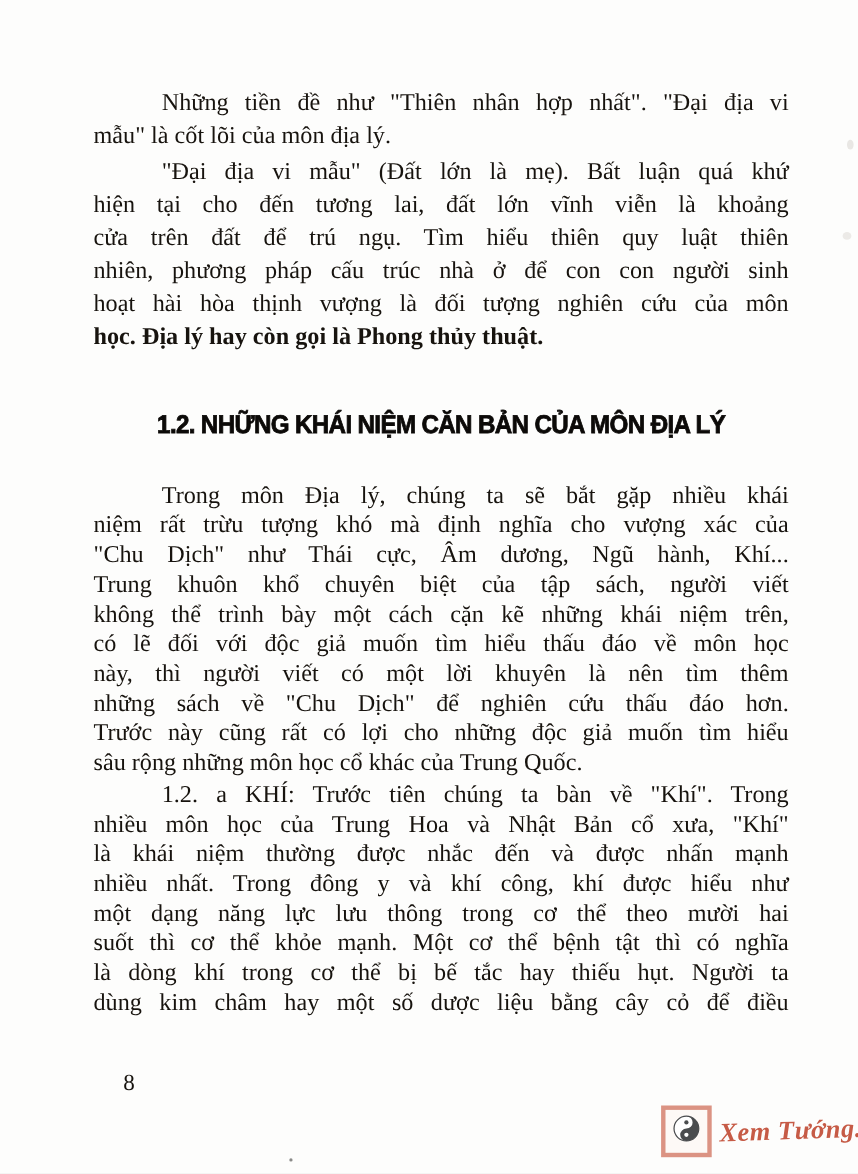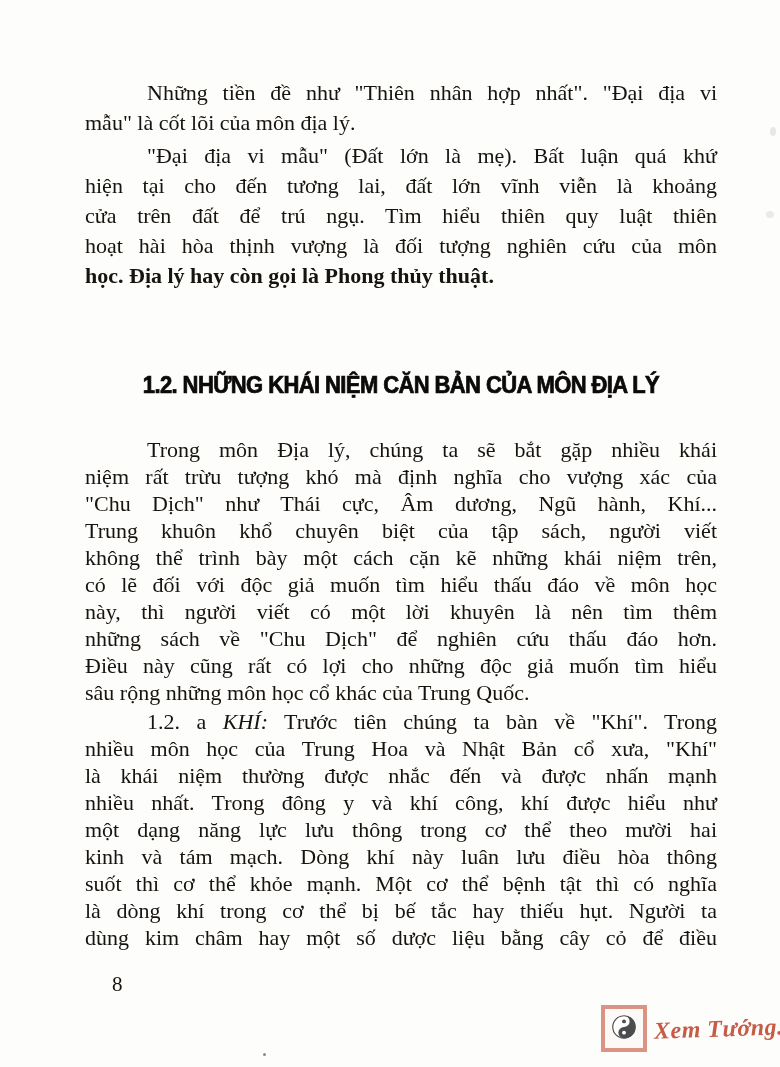--- a/index.html
+++ b/index.html
@@ -18,21 +18,21 @@
     left: 85px;
     width: 632px;
     font-size: 22px;
   }
   .lh30 { line-height: 30px; }
   .lh27 { line-height: 27px; }
   .ln { text-align: justify; text-justify: inter-word; }
   .ln.j { text-align-last: justify; }
   .ln.ind { text-indent: 62px; }
   .ln.b { font-weight: bold; }
-  .term-italic { font-style: italic; }
+  .term-italic { }
   .heading {
     position: absolute;
     left: 85px;
     width: 632px;
     top: 372px;
     margin: 0;
     text-align: center;
     font-family: "Liberation Sans", "DejaVu Sans", sans-serif;
     font-weight: 700;
     font-size: 22px;
@@ -87,46 +87,46 @@
 
   <div class="tb lh30" style="top:78px">
     <div class="ln j ind">Những tiền đề như "Thiên nhân hợp nhất". "Đại địa vi</div>
     <div class="ln">mẫu" là cốt lõi của môn địa lý.</div>
   </div>
 
   <div class="tb lh30" style="top:141px">
     <div class="ln j ind">"Đại địa vi mẫu" (Đất lớn là mẹ). Bất luận quá khứ</div>
     <div class="ln j">hiện tại cho đến tương lai, đất lớn vĩnh viễn là khoảng</div>
     <div class="ln j">cửa trên đất để trú ngụ. Tìm hiểu thiên quy luật thiên</div>
+    <div class="ln j">nhiên, phương pháp cấu trúc nhà ở để con con người sinh</div>
     <div class="ln j">hoạt hài hòa thịnh vượng là đối tượng nghiên cứu của môn</div>
     <div class="ln b">học. Địa lý hay còn gọi là Phong thủy thuật.</div>
   </div>
 
   <h2 class="heading">1.2. NHỮNG KHÁI NIỆM CĂN BẢN CỦA MÔN ĐỊA LÝ</h2>
 
   <div class="tb lh27" style="top:436px">
     <div class="ln j ind">Trong môn Địa lý, chúng ta sẽ bắt gặp nhiều khái</div>
     <div class="ln j">niệm rất trừu tượng khó mà định nghĩa cho vượng xác của</div>
     <div class="ln j">"Chu Dịch" như Thái cực, Âm dương, Ngũ hành, Khí...</div>
     <div class="ln j">Trung khuôn khổ chuyên biệt của tập sách, người viết</div>
     <div class="ln j">không thể trình bày một cách cặn kẽ những khái niệm trên,</div>
     <div class="ln j">có lẽ đối với độc giả muốn tìm hiểu thấu đáo về môn học</div>
     <div class="ln j">này, thì người viết có một lời khuyên là nên tìm thêm</div>
     <div class="ln j">những sách về "Chu Dịch" để nghiên cứu thấu đáo hơn.</div>
-    <div class="ln j">Điều này cũng rất có lợi cho những độc giả muốn tìm hiểu</div>
+    <div class="ln j">Trước này cũng rất có lợi cho những độc giả muốn tìm hiểu</div>
     <div class="ln">sâu rộng những môn học cổ khác của Trung Quốc.</div>
   </div>
 
   <div class="tb lh27" style="top:708px">
     <div class="ln j ind"><span>1.2. a </span><span class="term-italic">KHÍ:</span><span> Trước tiên chúng ta bàn về "Khí". Trong</span></div>
     <div class="ln j">nhiều môn học của Trung Hoa và Nhật Bản cổ xưa, "Khí"</div>
     <div class="ln j">là khái niệm thường được nhắc đến và được nhấn mạnh</div>
     <div class="ln j">nhiều nhất. Trong đông y và khí công, khí được hiểu như</div>
     <div class="ln j">một dạng năng lực lưu thông trong cơ thể theo mười hai</div>
-    <div class="ln j">kinh và tám mạch. Dòng khí này luân lưu điều hòa thông</div>
     <div class="ln j">suốt thì cơ thể khỏe mạnh. Một cơ thể bệnh tật thì có nghĩa</div>
     <div class="ln j">là dòng khí trong cơ thể bị bế tắc hay thiếu hụt. Người ta</div>
     <div class="ln j">dùng kim châm hay một số dược liệu bằng cây cỏ để điều</div>
   </div>
 
   <div class="pagenum">8</div>
 
   <div class="wm">
     <div class="wm-box">
       <span>

